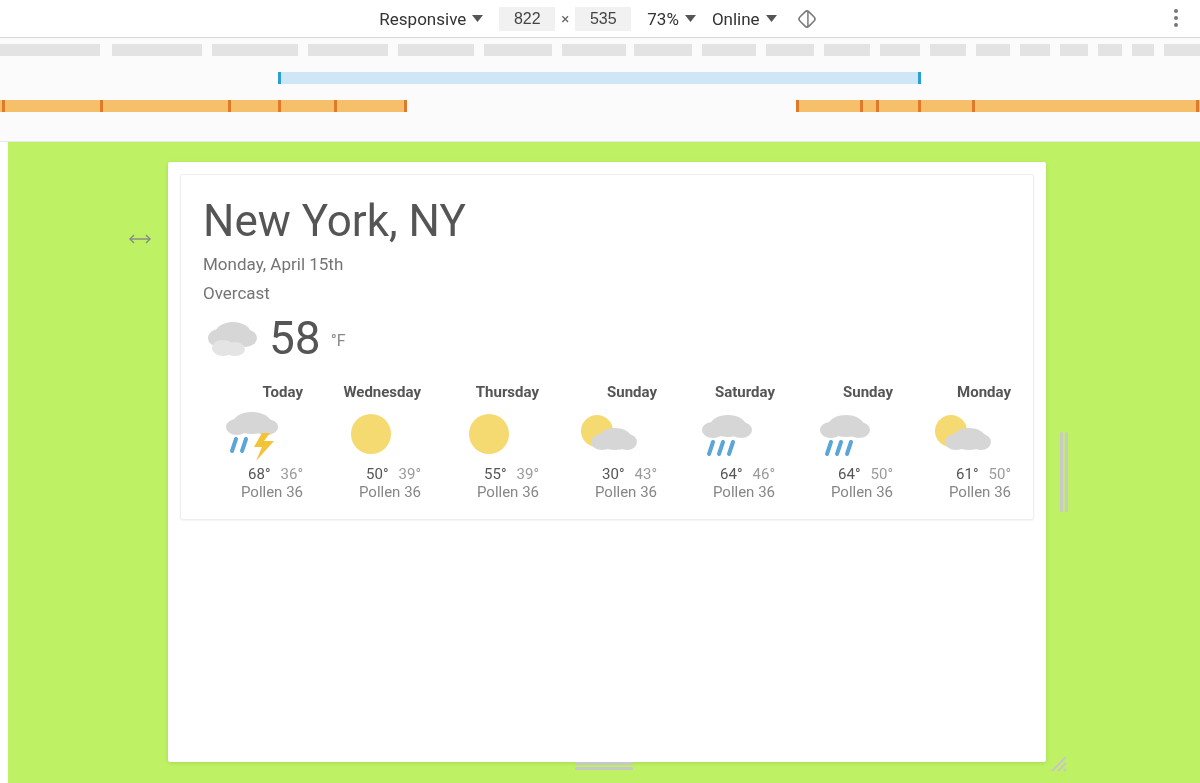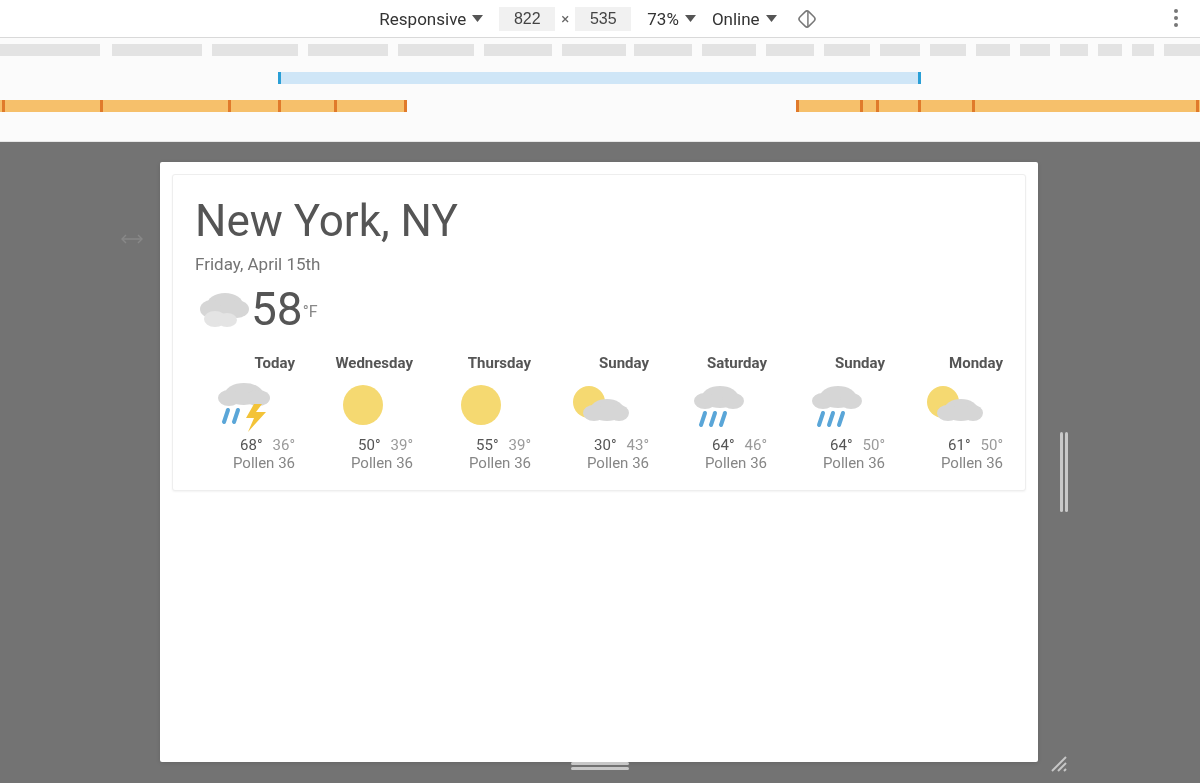--- a/index.html
+++ b/index.html
@@ -19,33 +19,33 @@
   .grayrow .seg { position:absolute; top:0; height:12px; background:#e3e3e3; }
   .bluerow { top:34px; }
   .bluerow div { position:absolute; top:0; height:12px; }
   .blueband { background:#cfe6f7; }
   .bluemark { background:#2a9fd6; width:3px; }
   .orangerow { top:62px; }
   .orangerow div { position:absolute; top:0; height:12px; }
   .oband { background:#f6c06b; }
   .otick { background:#e07a2b; width:3px; }
 
-  .stage { position:relative; height:641px; background:#737373; }
+  .stage { position:relative; height:641px; background:#bef264;margin-left:8px; }
   .viewport { position:absolute; left:160px; top:20px; width:878px; height:600px; background:#fff; box-shadow:0 1px 4px rgba(0,0,0,.12); border-radius:2px; }
   .resize-left { position:absolute; left:118px; top:88px; color:#888; cursor:ew-resize; }
   .scroll-v { position:absolute; right:132px; top:290px; width:8px; height:80px; display:flex; gap:2px; }
   .scroll-v span { width:3px; height:80px; background:#c9c9c9; border-radius:2px; }
   .resize-corner { position:absolute; right:132px; bottom:6px; color:#bbb; cursor:nwse-resize; }
   .drag-bottom { position:absolute; left:50%; transform:translateX(-50%); bottom:8px; color:#bbb; cursor:ns-resize; }
 
   .card { margin:12px; padding:20px 22px 18px; border:1px solid #eee; border-radius:3px; box-shadow:0 1px 2px rgba(0,0,0,.05); background:#fff; }
   .loc { font-size:44px; color:#555; font-weight:400; margin:0 0 6px; }
   .sub { font-size:17px; color:#747474; line-height:1.35; margin-bottom:6px; }
   .nowrow { display:flex; align-items:flex-start; gap:40px; }
-  .nowtemp { display:flex; align-items:center; }
+  .nowtemp { display:flex; align-items:center; gap:10px; }
   .nowtemp .tval { font-size:46px; color:#555; }
   .nowtemp .unit { font-size:16px; color:#888; margin-top:6px; }
   .stats { font-size:17px; color:#747474; line-height:1.45; margin-left:110px; }
   .stats .lab { color:#8a8a8a; }
 
   .forecast { display:flex; gap:18px; margin-top:18px; }
   .day { width:100px; text-align:right; }
   .day .dname { font-size:15px; font-weight:700; color:#555; }
   .day .ico { height:54px; display:flex; align-items:center; justify-content:center; margin:6px 0 4px; }
   .day .temps { font-size:15px; }
@@ -147,21 +147,22 @@
     <svg width="28" height="12" viewBox="0 0 28 12" stroke="#888" fill="none" stroke-width="1.4">
         <line x1="4" y1="6" x2="24" y2="6"></line>
         <polyline points="8,2 4,6 8,10"></polyline>
         <polyline points="20,2 24,6 20,10"></polyline>
       </svg>
   </div>
 
   <div class="viewport">
     <div class="card">
       <h1 class="loc">New York, NY</h1>
-      <div class="sub">Friday, April 15th</div>
+      <div class="sub">Monday, April 15th</div>
+      <div class="sub">Overcast</div>
       <div class="nowrow">
         <div class="nowtemp">
           <svg width="56" height="44" viewBox="0 0 56 44">
             <g fill="#d6d6d6">
                 <ellipse cx="30" cy="18" rx="18" ry="12"></ellipse>
                 <ellipse cx="16" cy="22" rx="11" ry="9"></ellipse>
                 <ellipse cx="42" cy="22" rx="12" ry="9"></ellipse>
               </g>
             <g fill="#e4e4e4">
                 <ellipse cx="20" cy="32" rx="11" ry="8"></ellipse>

